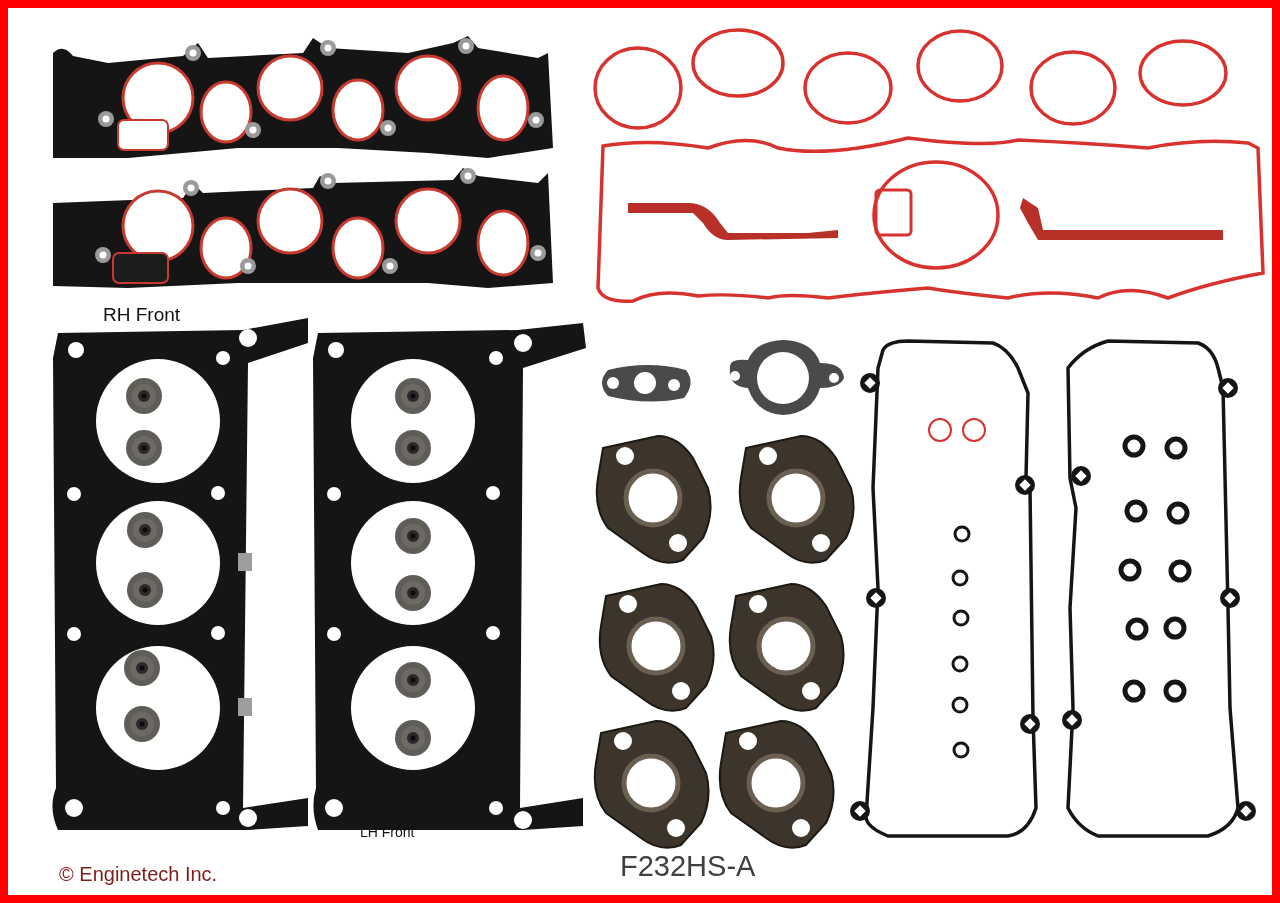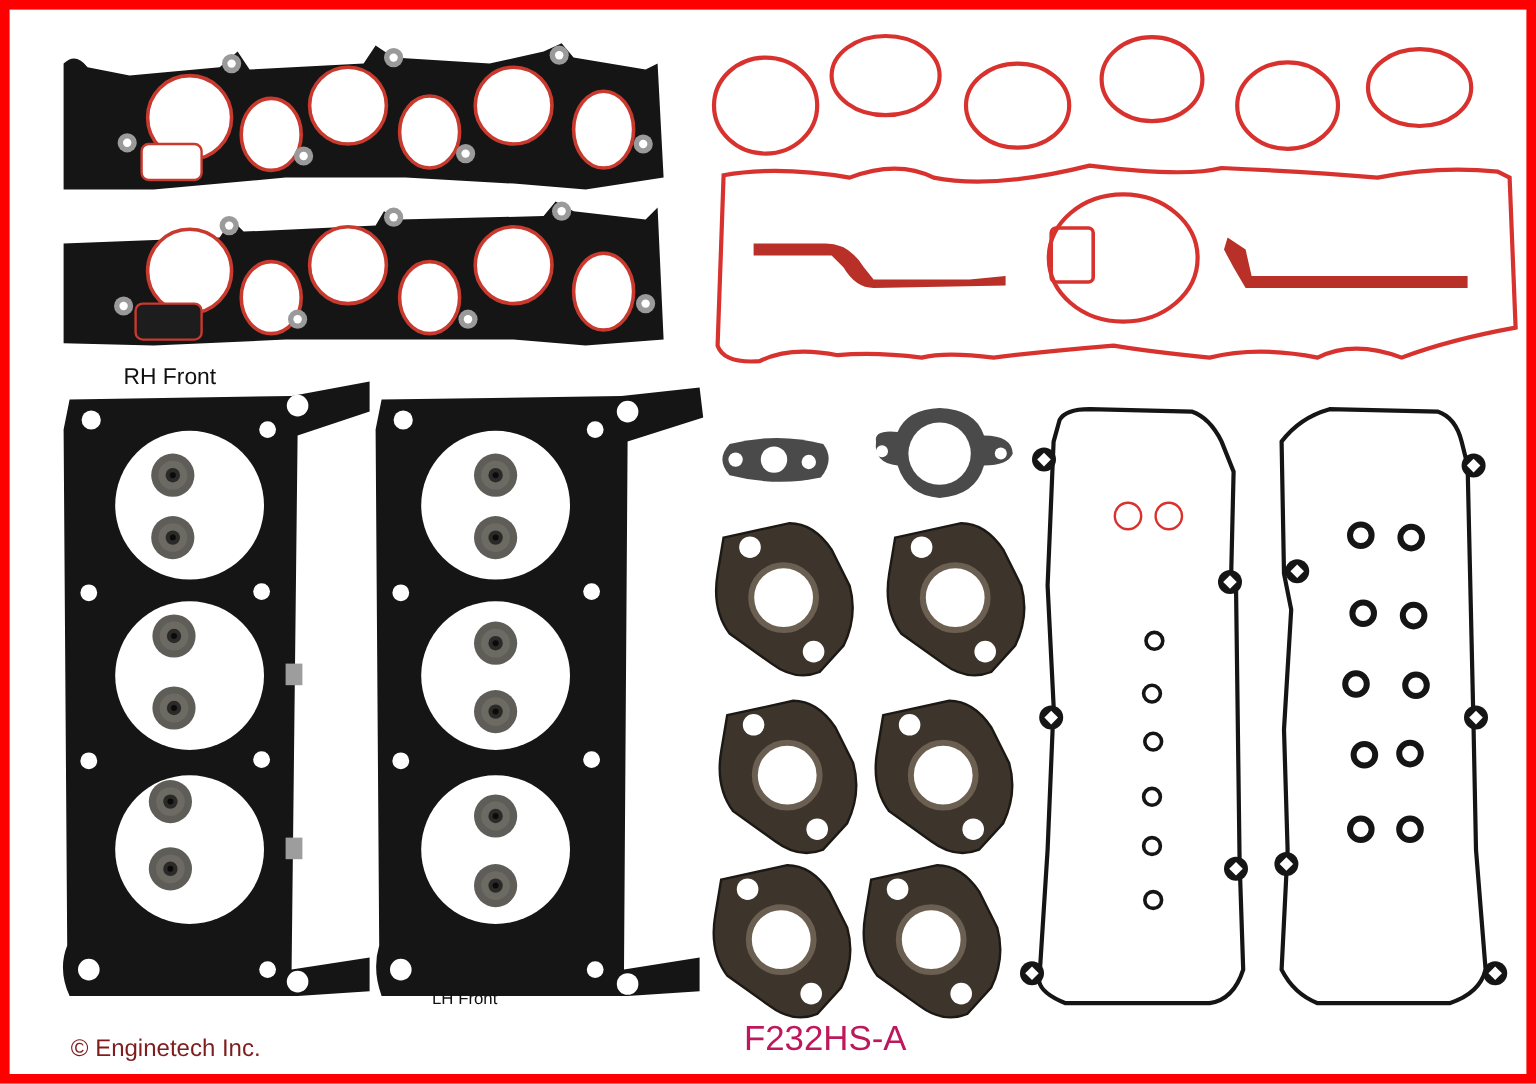--- a/index.html
+++ b/index.html
@@ -9,21 +9,21 @@
       box-sizing: border-box; border: 8px solid #ff0000; background: #ffffff;
     }
     .art { position: absolute; left: 0; top: 0; }
     .label {
       position: absolute; font-family: "Liberation Sans", sans-serif; color: #111;
       white-space: nowrap;
     }
     .lbl-rh { left: 95px; top: 296px; font-size: 19px; }
     .lbl-lh { left: 352px; top: 816px; font-size: 14px; }
     .lbl-copy { left: 51px; top: 855px; font-size: 20px; color: #7f1d1d; }
-    .lbl-part { left: 612px; top: 842px; font-size: 29px; color: #be185d; }
+    .lbl-part { left: 612px; top: 842px; font-size: 29px; color: #404040; }
   </style>
 </head>
 <body>
 
 <div class="frame">
   <svg class="art" width="1280" height="903" viewBox="0 0 1280 903">
     <defs>
       <g id="vstem">
         <circle r="18" fill="#5f5d58"></circle>
         <circle r="12" fill="#6d6a64"></circle>

